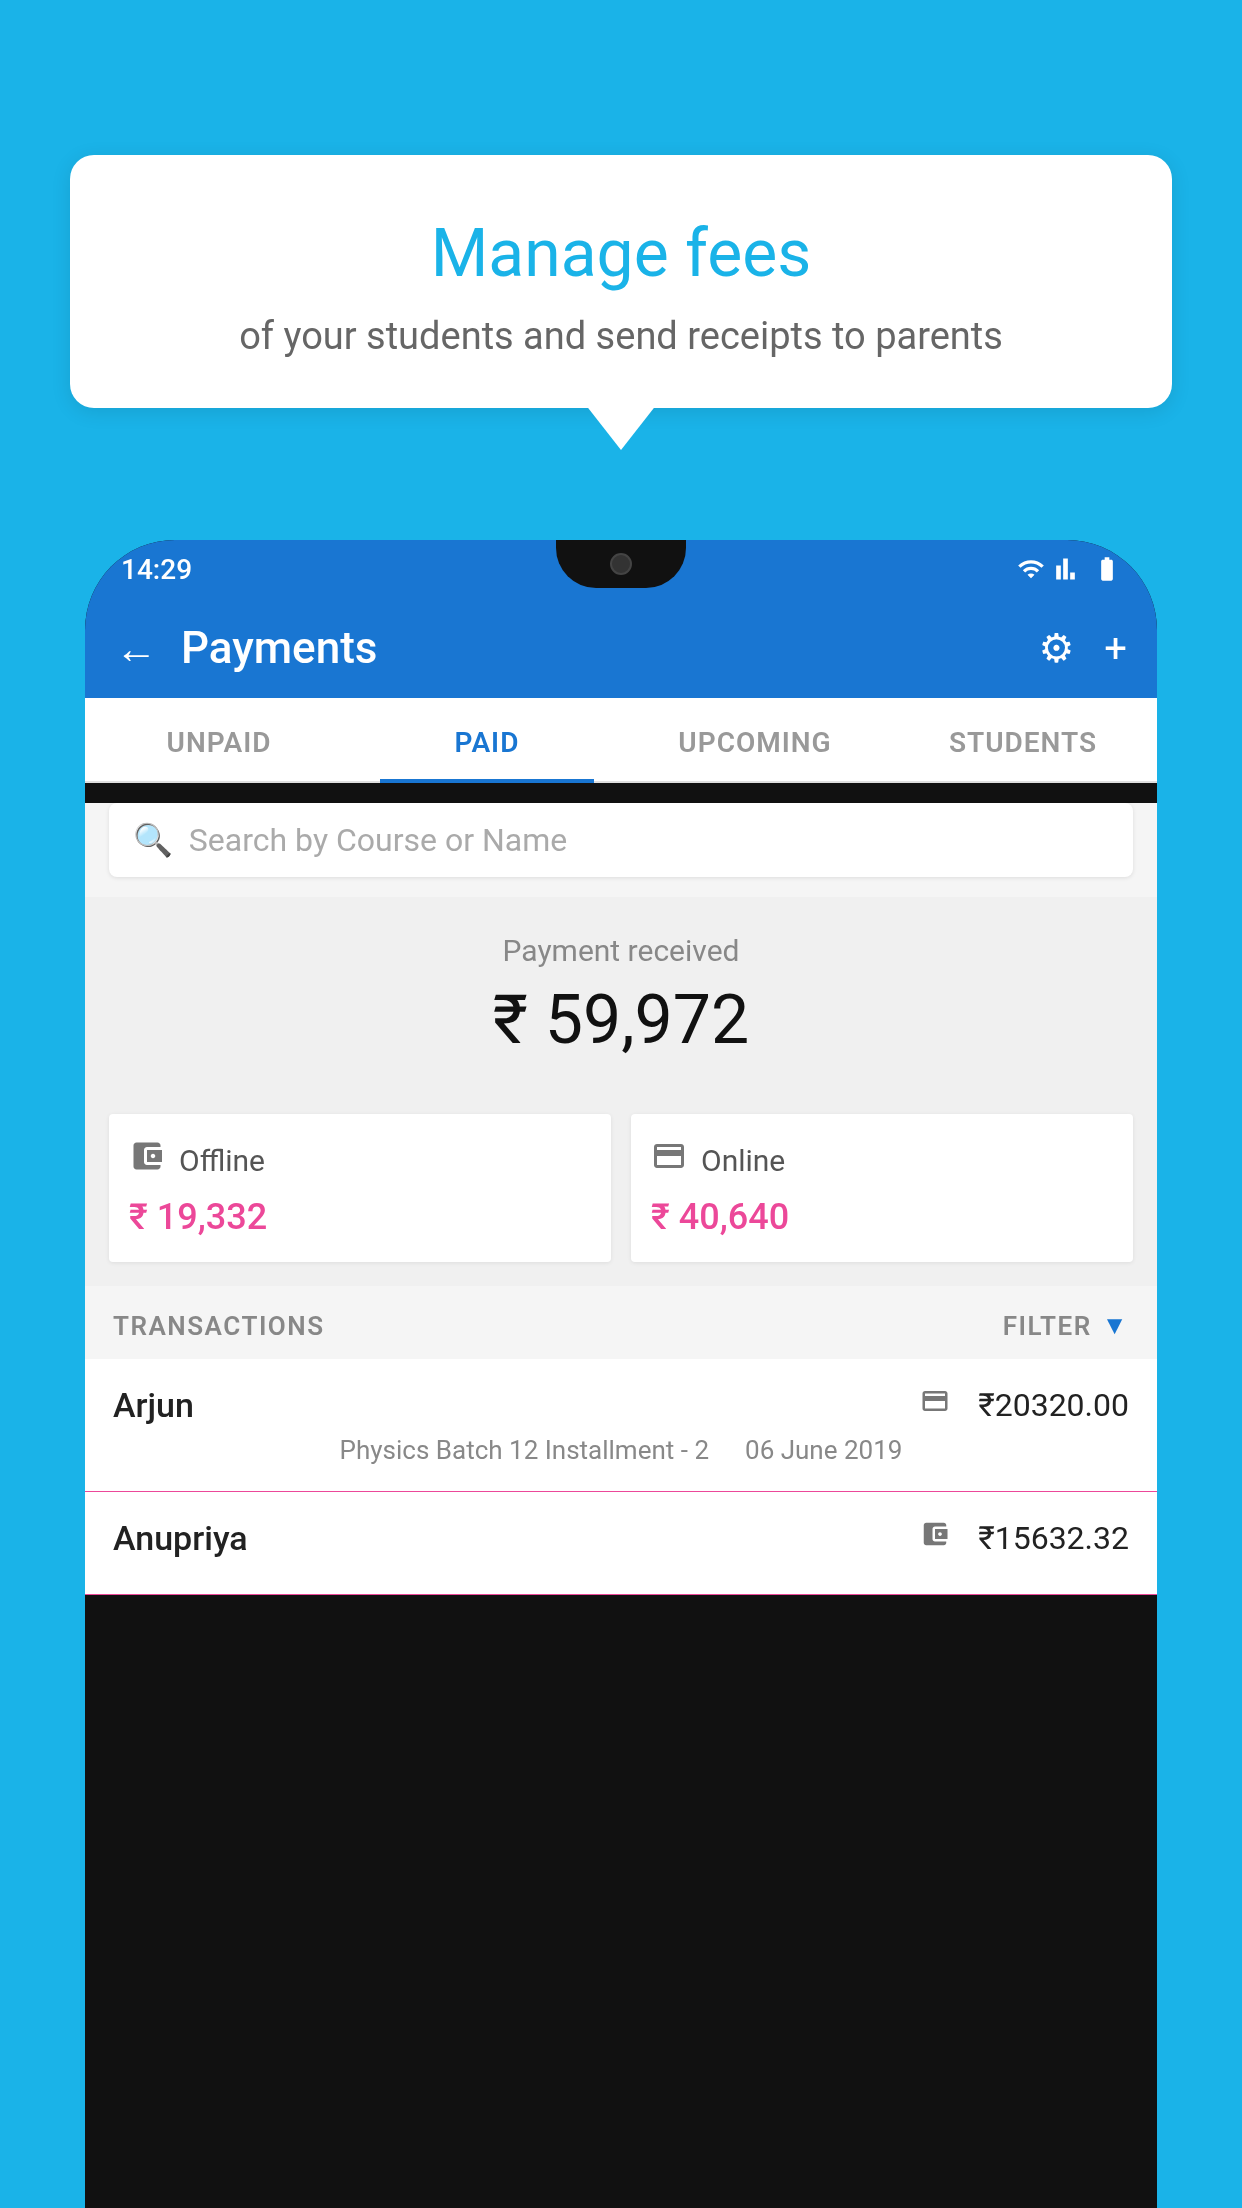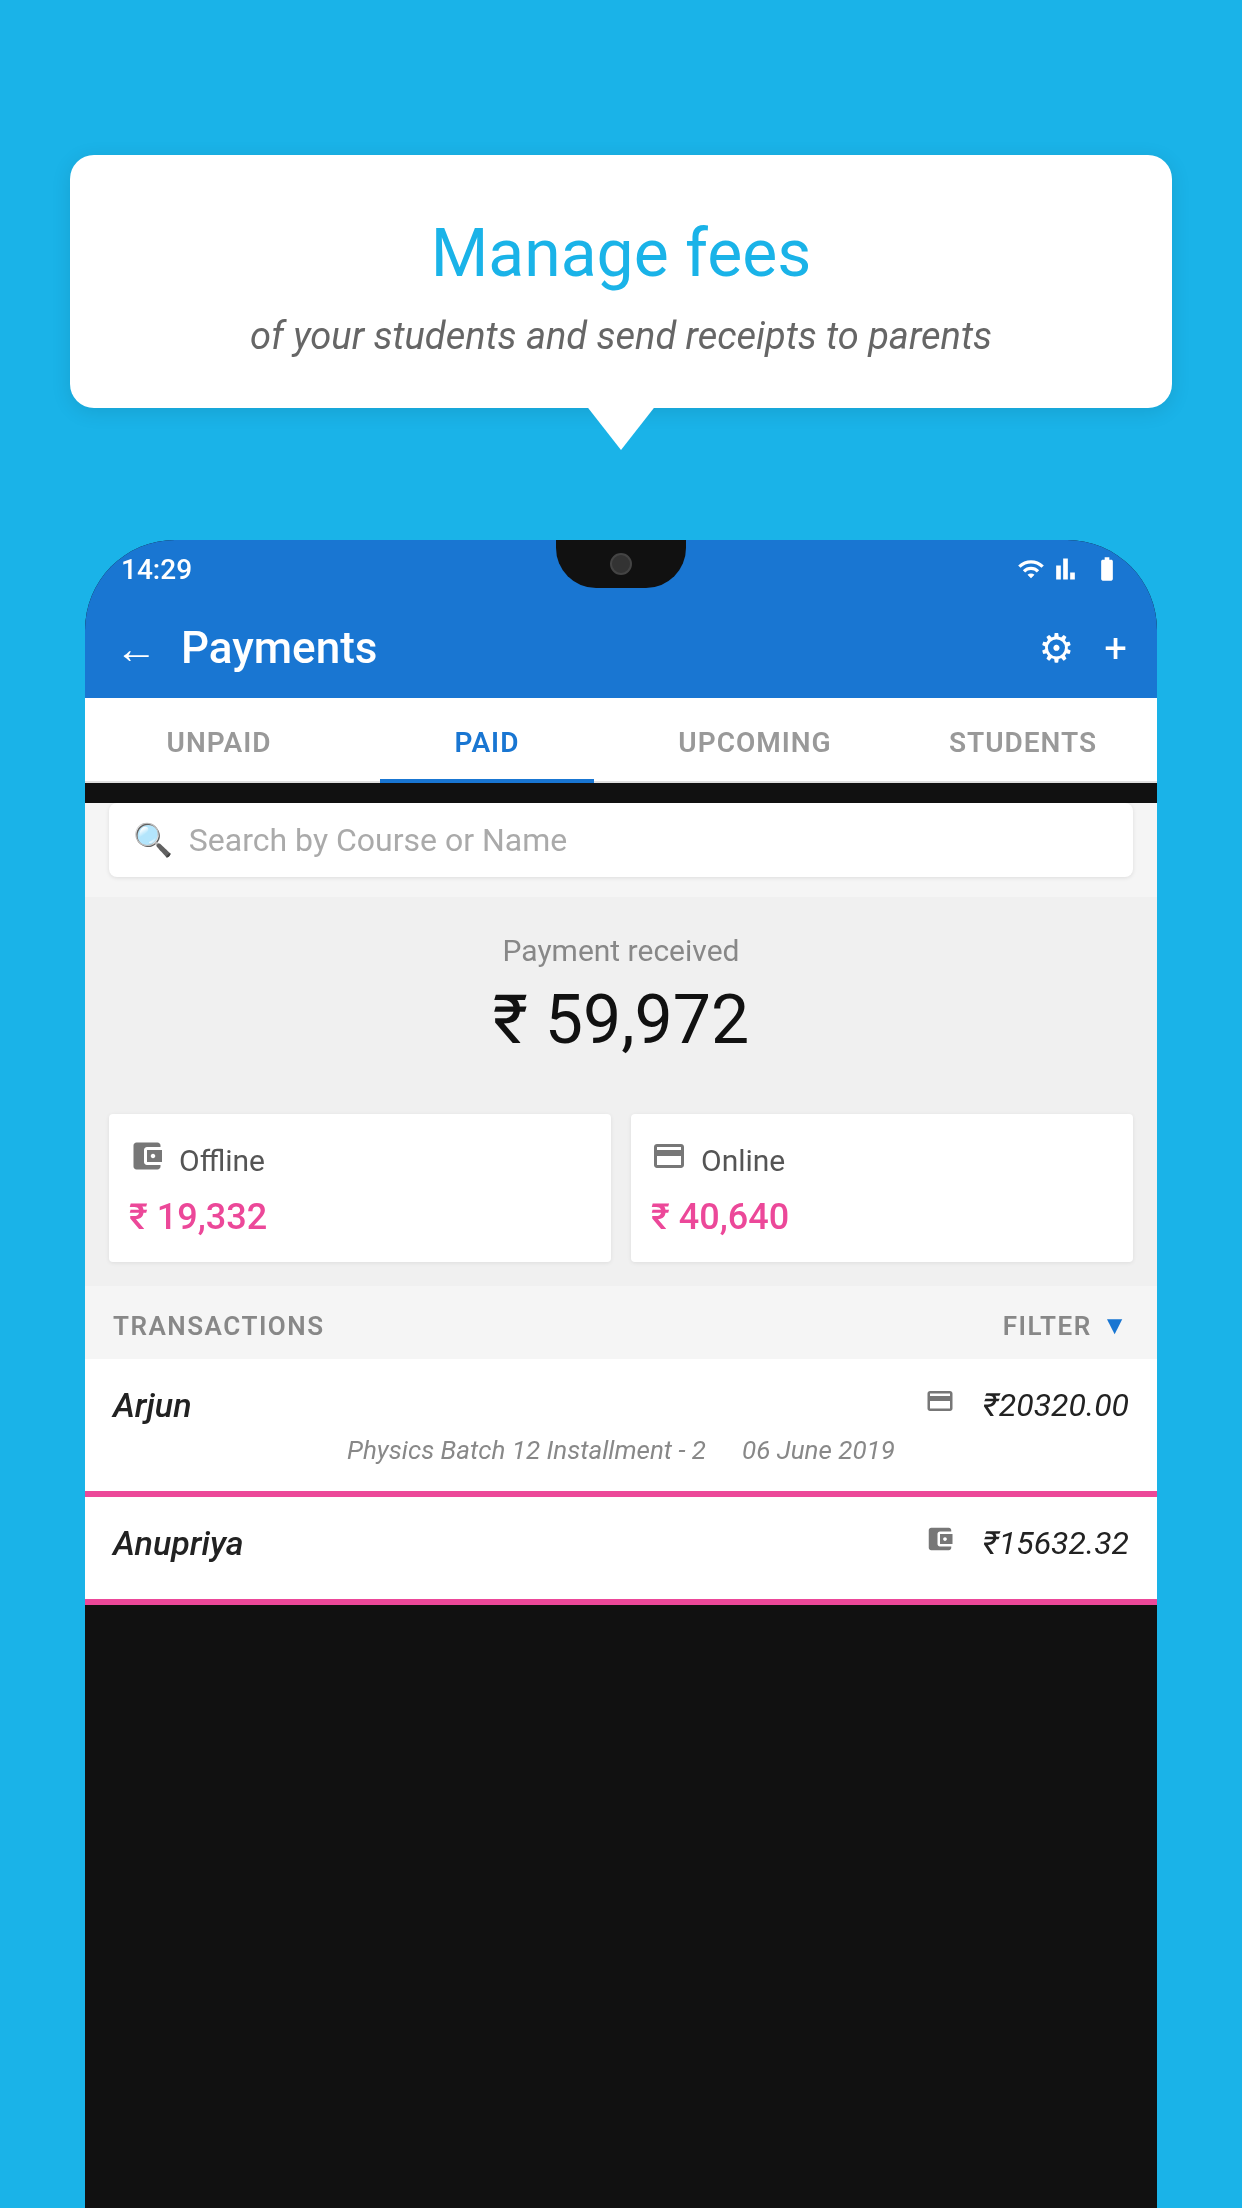--- a/index.html
+++ b/index.html
@@ -39,21 +39,20 @@
     .bubble-title {
       font-size: 66px;
       color: #1ab3e8;
       font-weight: 400;
       margin-bottom: 22px;
     }
     .bubble-subtitle {
       font-size: 38px;
       color: #666;
       font-weight: 400;
-      font-style: italic;
     }
 
     
     .phone-frame {
       position: absolute;
       top: 540px;
       left: 85px;
       right: 85px;
       bottom: 0;
       background: #111;
@@ -274,22 +273,21 @@
     }
     .filter-icon {
       color: #1976d2;
       font-size: 26px;
     }
 
     
     .transaction-row {
       background: white;
       padding: 26px 28px;
-      border-bottom: 6px solid #ec4899;
-      font-style: italic;
+      border-bottom: 1px solid #ec4899;
     }
     .tx-top {
       display: flex;
       justify-content: space-between;
       align-items: center;
       margin-bottom: 10px;
     }
     .tx-name {
       font-size: 34px;
       font-weight: 500;

